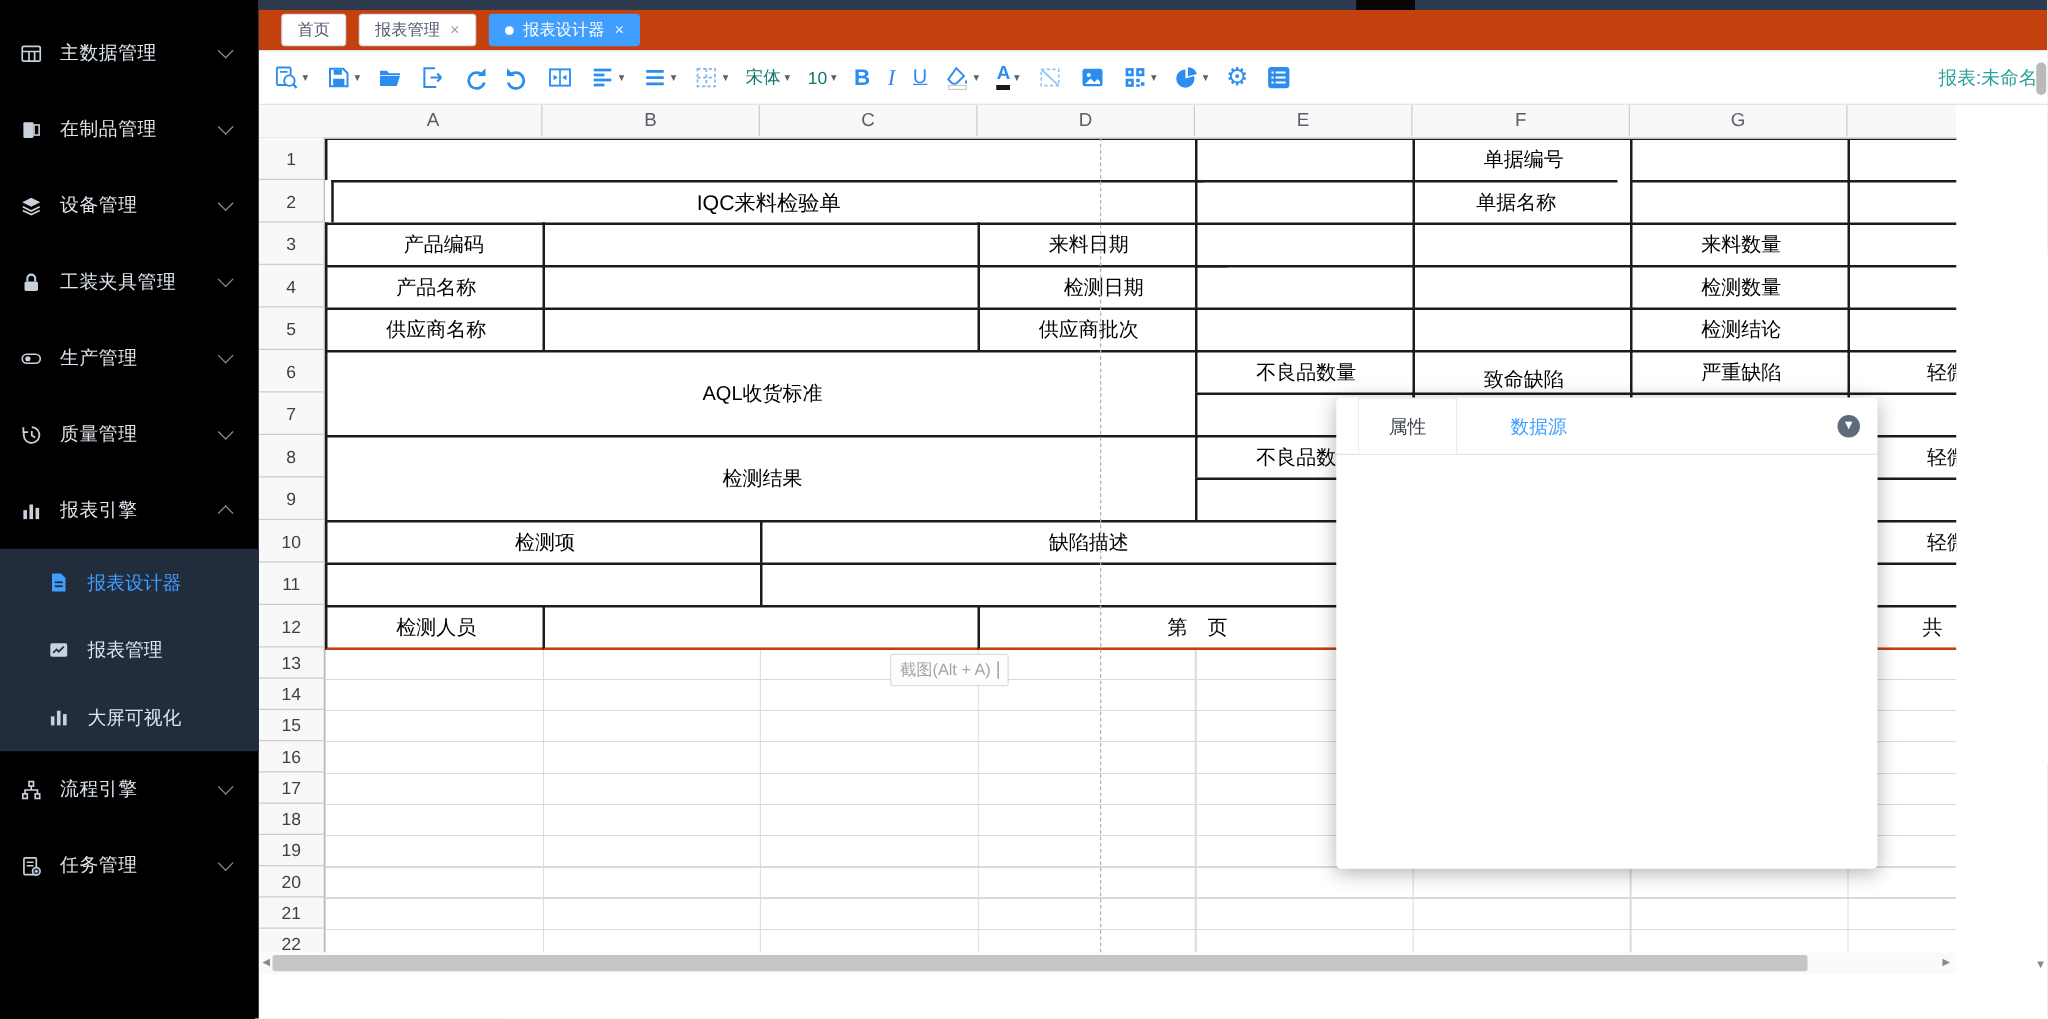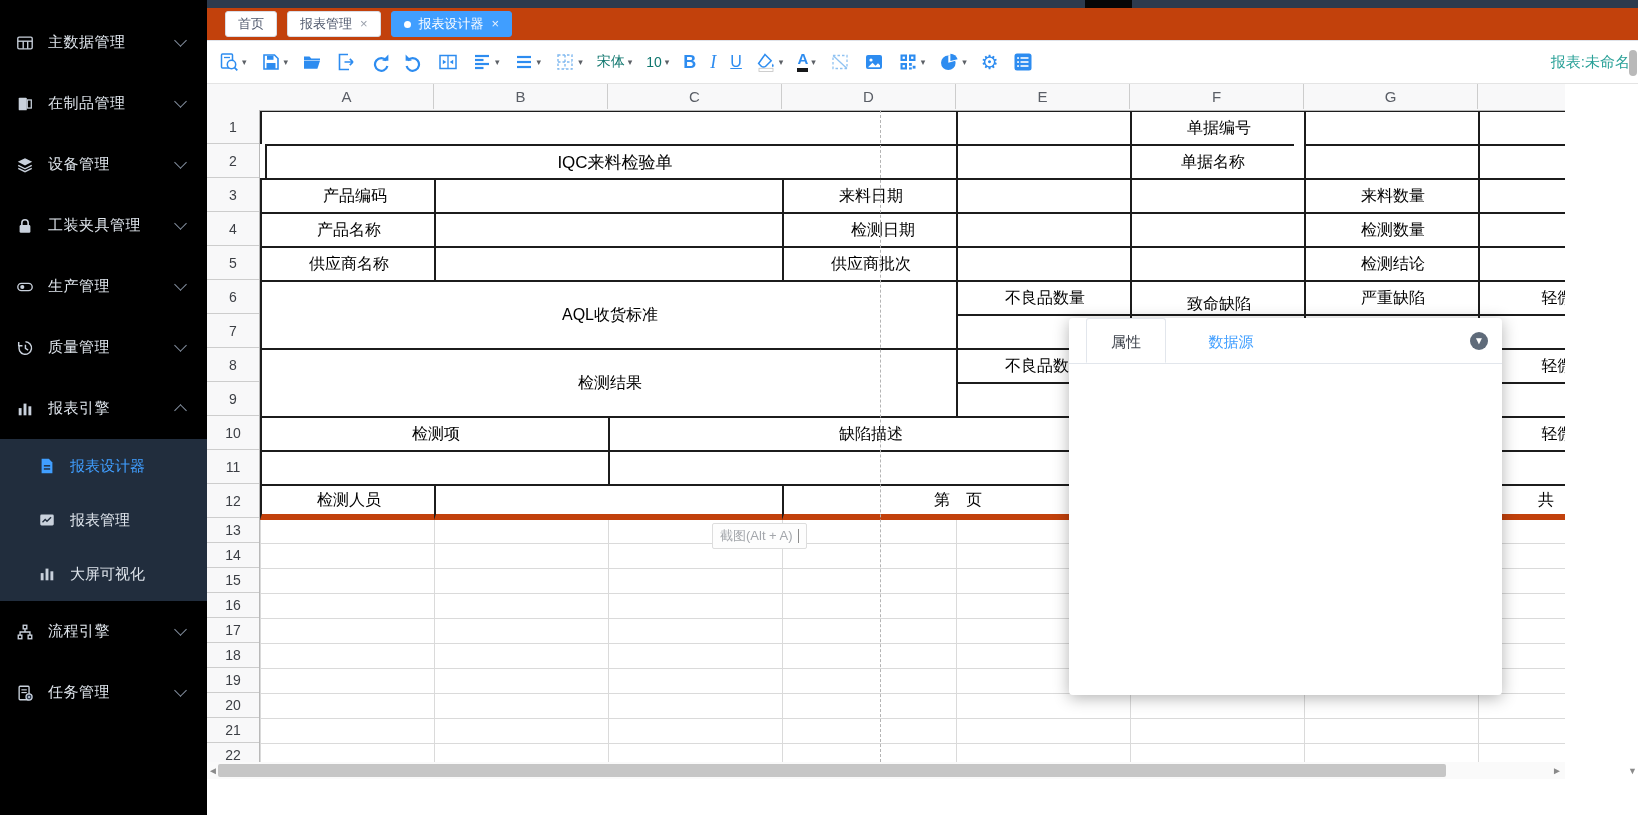--- a/index.html
+++ b/index.html
@@ -50,21 +50,21 @@
   #gutter{position:absolute;left:0;top:26px;width:53px;bottom:0;background:#f8f8f9;border-right:1px solid #b9b9b9;z-index:10;box-sizing:border-box;}
   .row-h{border-bottom:1px solid #cdcdcd;box-sizing:border-box;text-align:center;color:#3c3f45;font-size:14px;cursor:pointer;
          display:flex;align-items:center;justify-content:center;}
   #grid-empty{position:absolute;left:0;top:434px;width:1358px;height:244px;z-index:1;
       background-image:repeating-linear-gradient(to bottom,#dadada 0 1px,transparent 1px 25px),
                        repeating-linear-gradient(to right,#dadada 0 1px,transparent 1px 174px);
       background-position:0 0,53px 0;}
   #cells{position:absolute;left:0;top:0;z-index:5;}
   .cell{position:absolute;box-sizing:border-box;border-top:2px solid #1c1c1c;border-left:2px solid #1c1c1c;
         display:flex;align-items:center;justify-content:center;font-size:16px;color:#000;background:transparent;cursor:cell;white-space:nowrap;}
-  .cell.bot{border-bottom:6px solid #c2410c;}
+  .cell.bot{border-bottom:2px solid #c2410c;}
   .cell.title{font-size:17px;}
   .cell.padleft{justify-content:flex-start;padding-left:58px;}
   #dashline{position:absolute;left:673px;top:26px;height:652px;width:0;border-left:1px dashed #b4b4b4;z-index:6;}
   
   #panel{position:absolute;left:1069px;top:318px;width:433px;height:377px;background:#fff;border-radius:4px;
          box-shadow:0 3px 16px rgba(0,0,0,.30);z-index:40;}
   #panel-tabs{position:relative;height:45px;border-bottom:1px solid #e2e6ec;padding-left:17px;}
   .panel-tab{display:inline-block;height:45px;line-height:45px;padding:0 24px;font-size:15px;cursor:pointer;box-sizing:border-box;}
   .panel-tab.active{color:#41464f;background:#fff;border:1px solid #e2e6ec;border-bottom:1px solid #fff;
                     position:relative;top:0;margin-bottom:-1px;border-radius:3px 3px 0 0;}

